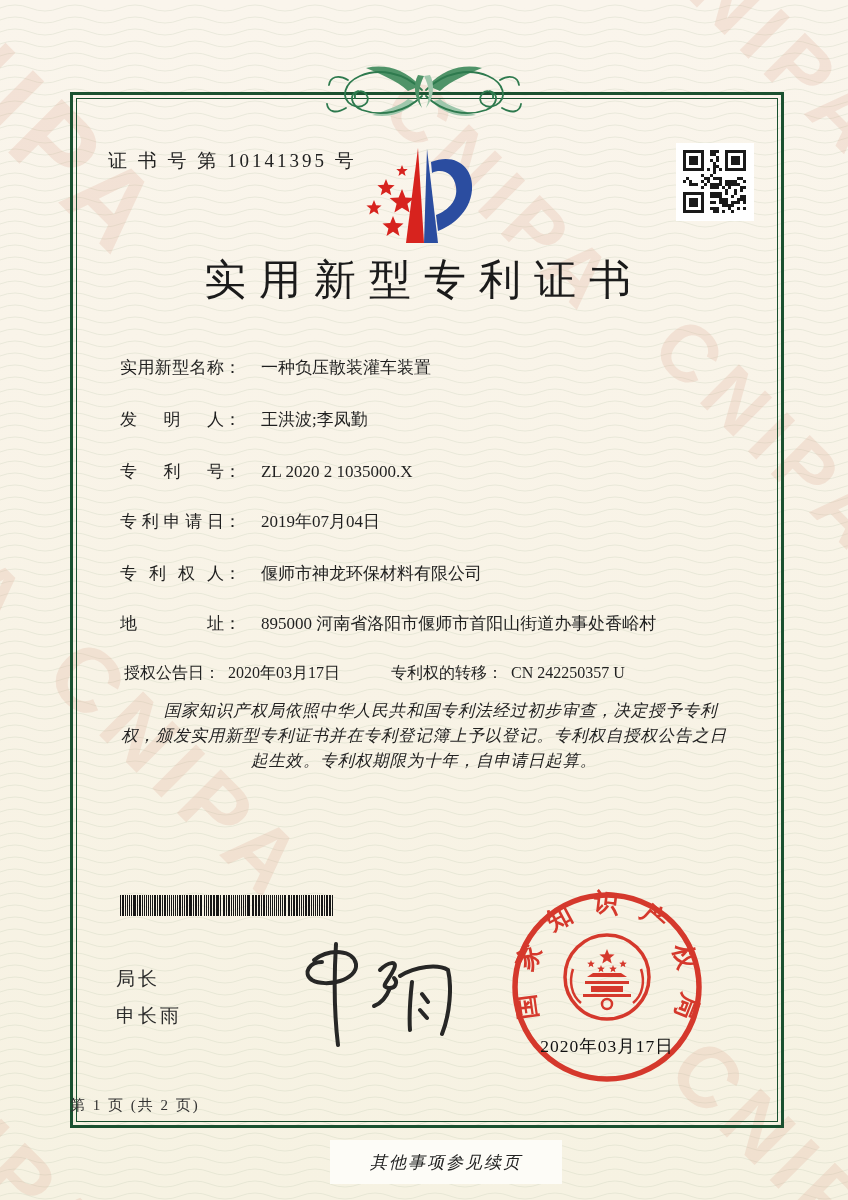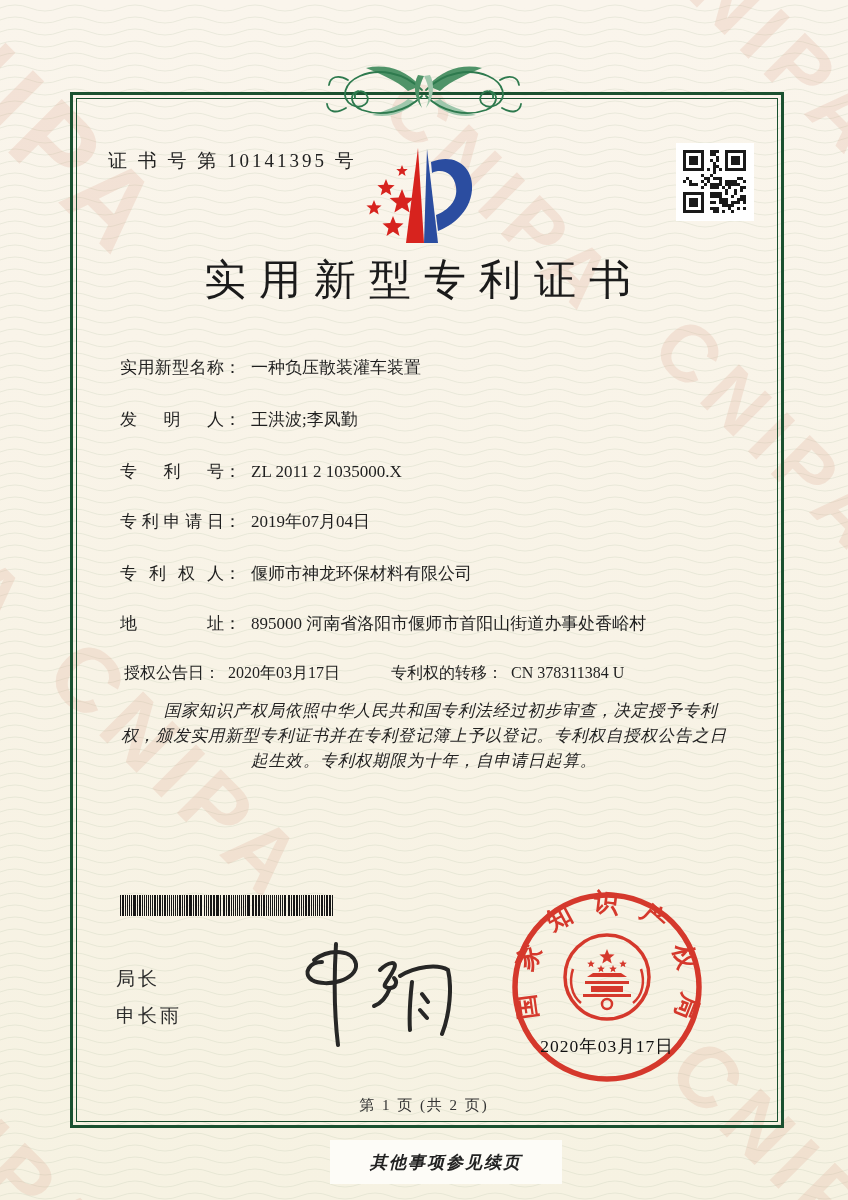--- a/index.html
+++ b/index.html
@@ -21,38 +21,38 @@
   .o-f1{fill:#4f9368;}.o-f2{fill:#9fc7ac;}
   .cert-no{position:absolute;left:108px;top:148px;font-size:19px;letter-spacing:3px;color:#222;}
   .logo{position:absolute;left:352px;top:140px;}
   .qr-pad{position:absolute;left:676px;top:143px;width:78px;height:78px;background:#fff;}
   .qr{position:absolute;left:683px;top:150px;}
   .title{position:absolute;left:0;top:252px;width:848px;text-align:center;font-size:42px;
          font-weight:normal;letter-spacing:13px;color:#1b1b1b;}
   .frow{position:absolute;left:120px;font-size:17px;white-space:nowrap;}
   .flabel{display:inline-flex;justify-content:space-between;width:104px;vertical-align:bottom;}
   .fcolon{display:inline-block;}
-  .fvalue{margin-left:10px;}
+  .fvalue{margin-left:20px;}
   .grow{position:absolute;left:124px;top:663px;font-size:16px;white-space:nowrap;text-align:center;}
   .g2{position:absolute;left:267px;top:0;white-space:nowrap;}
   .gvalue{margin-left:8px;}
   .paras{position:absolute;left:118px;top:698px;width:612px;}
   .paras p{margin:0;font-size:16.5px;line-height:25px;text-indent:2em;font-style:italic;
            letter-spacing:.8px;color:#222;text-align:center;}
   .barcode{position:absolute;left:120px;top:895px;}
   .signer{position:absolute;left:116px;top:960px;font-family:"Liberation Sans",sans-serif;
           font-size:19px;letter-spacing:3px;color:#2a2a2a;line-height:37px;}
   .sig{position:absolute;left:252px;top:942px;}
   .seal{position:absolute;left:507px;top:887px;z-index:5;}
   .seal-date{position:absolute;left:507px;top:1034px;width:200px;text-align:center;z-index:6;
              font-size:17.5px;letter-spacing:1px;color:#111;}
-  .page-no{position:absolute;left:70px;top:1096px;width:708px;text-align:center;font-size:15px;
+  .page-no{position:absolute;left:70px;top:1096px;width:708px;text-align:left;font-size:15px;
            letter-spacing:2px;color:#333;}
   .cont-box{position:absolute;left:330px;top:1140px;width:232px;height:44px;background:#fdfcf7;
-            z-index:4;display:flex;align-items:center;justify-content:center;font-weight:bold;}
+            z-index:4;display:flex;align-items:center;justify-content:center;}
   .cont-note{font-size:17px;font-style:italic;letter-spacing:2px;color:#222;}
 </style>
 </head>
 <body>
 
 <div class="page">
 
   <svg class="waves" width="848" height="1200">
     <defs>
       <pattern id="wavep" width="120" height="12" patternUnits="userSpaceOnUse">
@@ -329,21 +329,21 @@
           <span>发</span>
           <span>明</span>
           <span>人</span>
         </span><span class="fcolon">：</span><span class="fvalue">王洪波;李凤勤</span>
     </div>
     <div class="frow" style="top:460px">
       <span class="flabel">
           <span>专</span>
           <span>利</span>
           <span>号</span>
-        </span><span class="fcolon">：</span><span class="fvalue">ZL 2011 2 1035000.X</span>
+        </span><span class="fcolon">：</span><span class="fvalue">ZL 2020 2 1035000.X</span>
     </div>
     <div class="frow" style="top:510px">
       <span class="flabel">
           <span>专</span>
           <span>利</span>
           <span>申</span>
           <span>请</span>
           <span>日</span>
         </span><span class="fcolon">：</span><span class="fvalue">2019年07月04日</span>
     </div>
@@ -358,21 +358,21 @@
     <div class="frow" style="top:612px">
       <span class="flabel">
           <span>地</span>
           <span>址</span>
         </span><span class="fcolon">：</span><span class="fvalue">895000 河南省洛阳市偃师市首阳山街道办事处香峪村</span>
     </div>
 
     <div class="grow">
       <span>授权公告日</span><span>：</span><span class="gvalue">2020年03月17日</span>
       <span class="g2">
-        <span>专利权的转移</span><span>：</span><span class="gvalue">CN 378311384 U</span>
+        <span>专利权的转移</span><span>：</span><span class="gvalue">CN 242250357 U</span>
       </span>
     </div>
 
     <div class="paras">
       <p>国家知识产权局依照中华人民共和国专利法经过初步审查，决定授予专利权，颁发实用新型专利证书并在专利登记簿上予以登记。专利权自授权公告之日起生效。专利权期限为十年，自申请日起算。</p>
     </div>
 
     <svg class="barcode" width="216" height="22">
         <g id="bc-bars" fill="#161616">
           <rect x="0" y="0" width="1" height="21"></rect>

